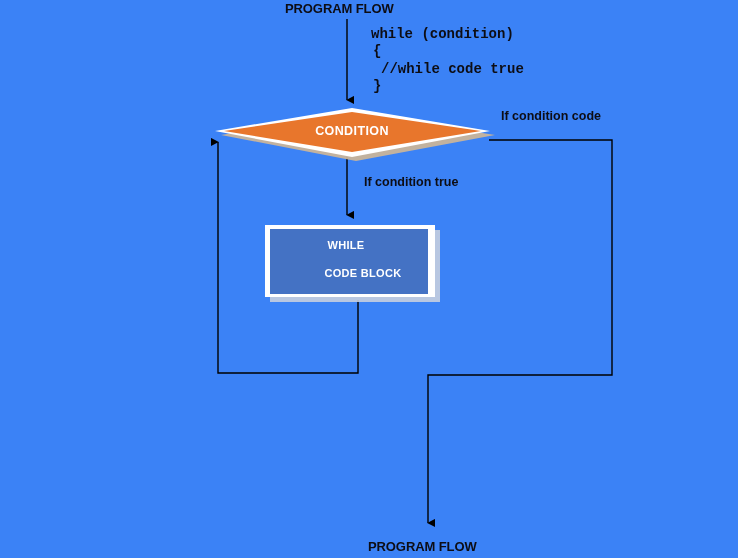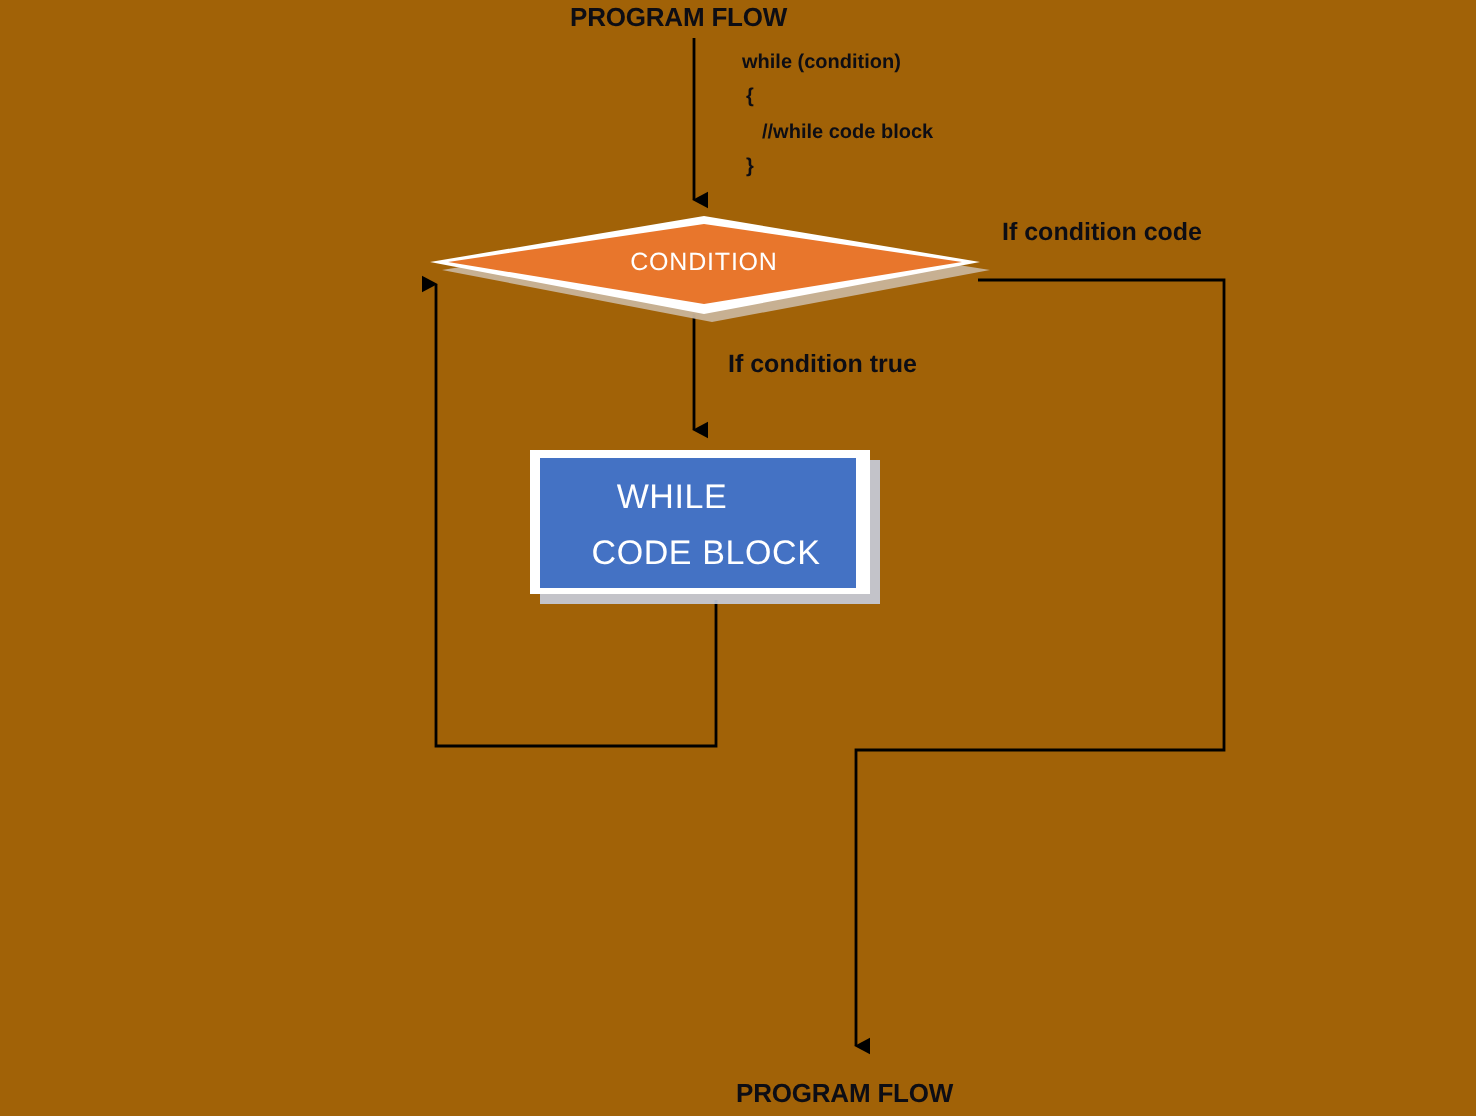--- a/index.html
+++ b/index.html
@@ -4,21 +4,21 @@
 <style>
   html, body {
     margin: 0;
     padding: 0;
     background: #ffffff;
   }
   #canvas {
     position: relative;
     width: 738px;
     height: 558px;
-    background: #a16207;
+    background: #3b82f6;
     overflow: hidden;
     font-family: "Liberation Sans", sans-serif;
   }
   .svg-layer {
     position: absolute;
     left: 0;
     top: 0;
     width: 738px;
     height: 558px;
   }
@@ -29,46 +29,46 @@
     color: #0d0d14;
     white-space: nowrap;
     line-height: 1.25;
   }
   .lbl-title {
     font-size: 13px;
     letter-spacing: -0.1px;
   }
   .code-line {
     position: absolute;
-    font-family: Liberation Sans, sans-serif;
+    font-family: Liberation Mono, monospace;
     font-weight: bold;
-    font-size: 10px;
+    font-size: 14px;
     color: #0d0d14;
     white-space: pre;
   }
   .branch-lbl {
     font-size: 12.5px;
   }
   .shape-text {
     position: absolute;
     font-family: "Liberation Sans", sans-serif;
-    font-weight: normal;
+    font-weight: bold;
     color: #ffffff;
     white-space: nowrap;
     text-align: center;
   }
   #condition-text {
     font-size: 12.5px;
     letter-spacing: 0.4px;
   }
   .block-text {
-    font-size: 17px;
+    font-size: 11px;
     letter-spacing: 0.3px;
     width: 132px;
-    left: 270px;
+    left: 280px;
   }
 </style>
 </head>
 <body>
 
 <div id="canvas">
 
   <svg class="svg-layer" viewBox="0 0 738 558" xmlns="http://www.w3.org/2000/svg">
     <defs>
       <marker id="arrowDown" markerWidth="9" markerHeight="9" refX="4.5" refY="7.6" orient="auto" markerUnits="userSpaceOnUse">
@@ -93,21 +93,21 @@
 
     <rect x="270" y="230" width="170" height="72" fill="#C6CEDF" opacity="0.9"></rect>
     <rect x="265" y="225" width="170" height="72" fill="#FFFFFF"></rect>
     <rect x="270" y="229" width="158" height="65" fill="#4472C4"></rect>
   </svg>
 
   <div class="lbl lbl-title" style="left:285px; top:1px;">PROGRAM FLOW</div>
 
   <div class="code-line" style="left:371px; top:26px;">while (condition)</div>
   <div class="code-line" style="left:373px; top:43px;">{</div>
-  <div class="code-line" style="left:381px; top:61px;">//while code block</div>
+  <div class="code-line" style="left:381px; top:61px;">//while code true</div>
   <div class="code-line" style="left:373px; top:78px;">}</div>
 
   <div class="shape-text" id="condition-text" style="left:312px; top:124px; width:80px;">CONDITION</div>
 
   <div class="lbl branch-lbl" style="left:501px; top:109px;">If condition code</div>
   <div class="lbl branch-lbl" style="left:364px; top:175px;">If condition true</div>
 
   <div class="shape-text block-text" style="top:239px;">WHILE</div>
   <div class="shape-text block-text" style="top:267px;padding-left:17px;">CODE BLOCK</div>
 

